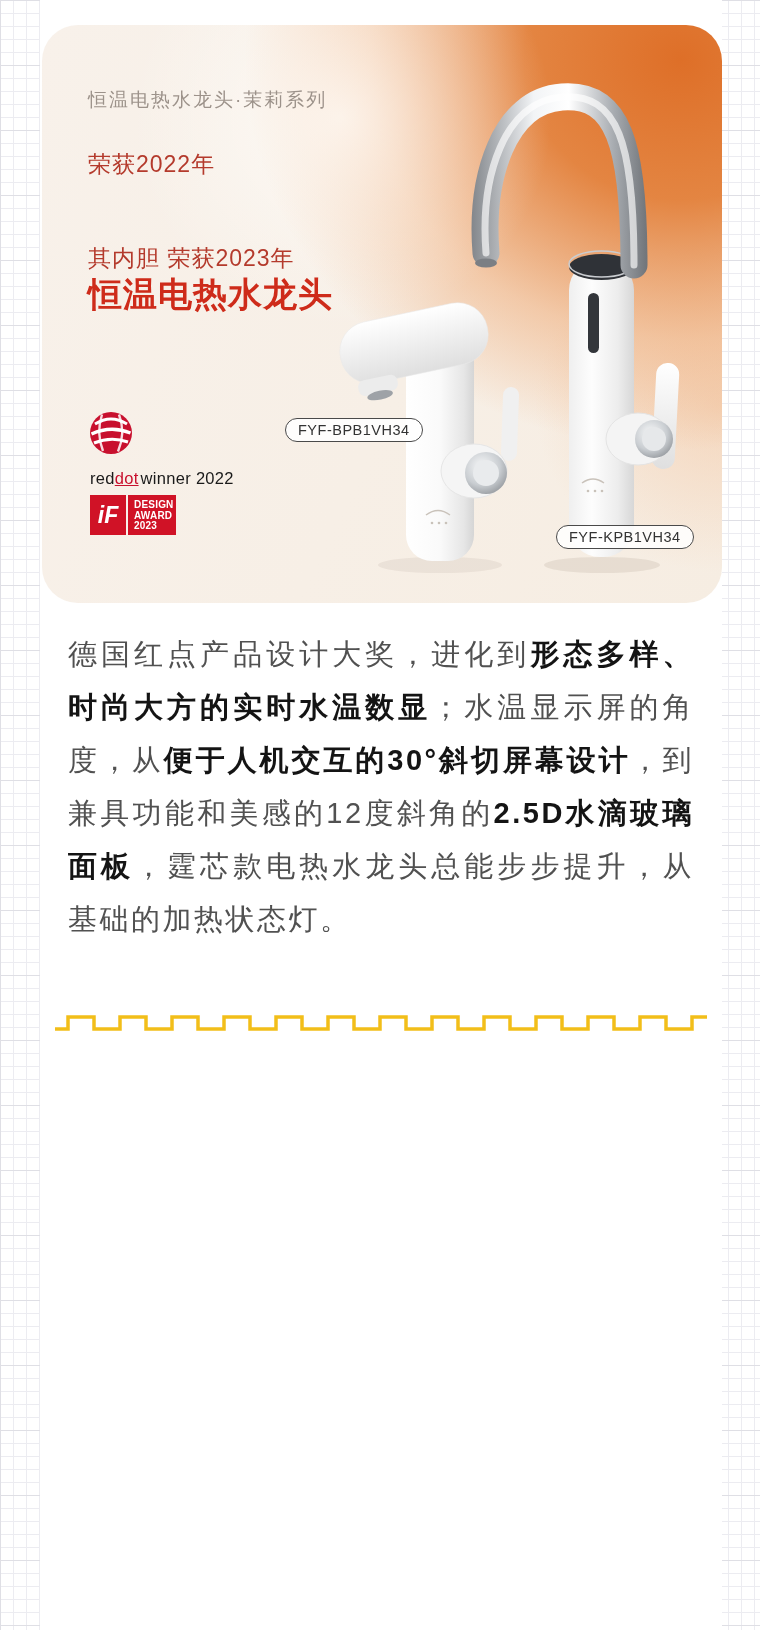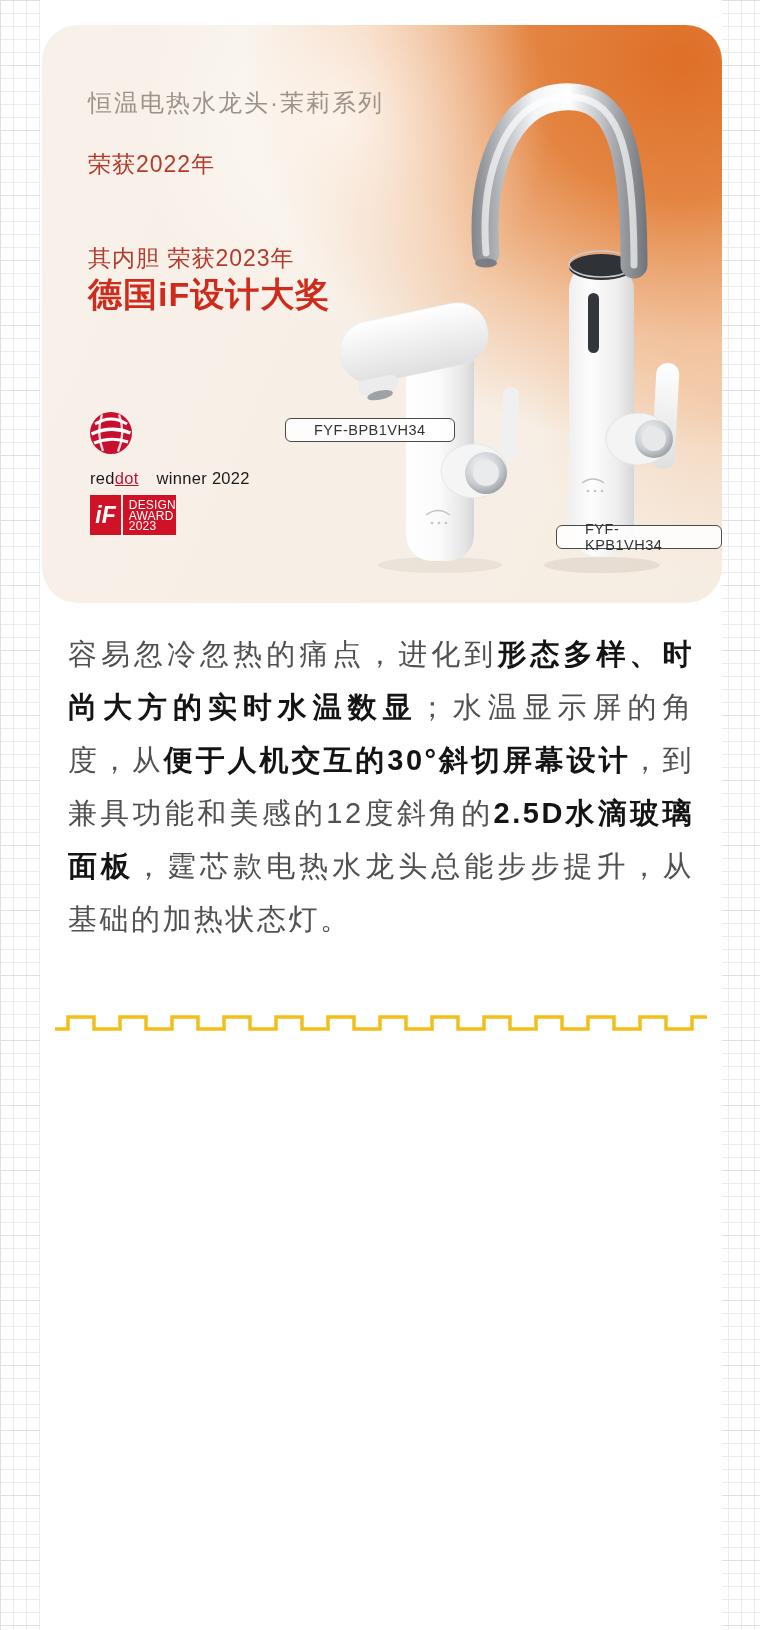--- a/index.html
+++ b/index.html
@@ -21,37 +21,37 @@
   
   .hero-card{
     position:absolute;left:2px;top:25px;width:680px;height:578px;
     border-radius:36px;overflow:hidden;
     background:
       radial-gradient(circle 300px at 44% 16%, rgba(255,253,250,0.75), rgba(255,253,250,0) 70%),
       radial-gradient(ellipse 560px 500px at 94% 6%, #de6f28 0%, rgba(226,124,52,0.92) 28%, rgba(238,164,108,0.5) 56%, rgba(247,238,228,0) 78%),
       radial-gradient(ellipse 260px 230px at 100% 66%, rgba(243,198,162,0.6), rgba(243,198,162,0) 72%),
       linear-gradient(115deg,#f8f1ea 0%,#f7efe6 55%,#f6ede2 100%);
   }
-  .series-label{position:absolute;left:46px;top:62px;font-size:24px;letter-spacing:2px;color:#9c928a;}
+  .series-label{position:absolute;left:46px;top:62px;font-size:19px;letter-spacing:2px;color:#9c928a;}
   .award-year{position:absolute;left:46px;font-size:23px;letter-spacing:1px;color:#b43a2c;font-weight:500;}
   .award-title{position:absolute;left:46px;font-weight:700;color:#ce2b1a;letter-spacing:1px;}
   .aw1y{top:124px;} .aw1t{top:153px;font-size:35px;}
   .aw2y{top:218px;} .aw2t{top:247px;font-size:34px;}
   .reddot-logo{position:absolute;left:46px;top:385px;width:46px;height:46px;}
   .reddot-caption{position:absolute;left:48px;top:444px;font-size:16.5px;color:#1a1a1a;letter-spacing:0.3px;}
   .reddot-caption .rd-red{color:#c8102e;text-decoration:underline;}
-  .reddot-caption .rd-rest{margin-left:18px;}
+  .reddot-caption .rd-rest{margin-left:2px;}
   .if-badge{position:absolute;left:48px;top:470px;width:86px;height:40px;display:flex;}
   .if-left{width:36px;background:#d01226;color:#fff;display:flex;align-items:center;justify-content:center;
            font-size:23px;font-weight:800;font-style:italic;}
   .if-gap{width:2px;background:#f8f1ea;}
-  .if-right{flex:1;background:#d01226;color:#fff;font-size:12px;font-weight:400;
+  .if-right{flex:1;background:#d01226;color:#fff;font-size:10px;font-weight:700;
             line-height:10.5px;padding:5px 0 0 6px;letter-spacing:0.2px;}
   .model-pill{
-    position:absolute;height:22px;padding:0 28px;border:1.5px solid #4a4a4a;border-radius:6px;
+    position:absolute;height:22px;padding:0 12px;border:1.5px solid #4a4a4a;border-radius:12px;
     background:rgba(255,255,255,0.85);color:#333;font-size:14.5px;letter-spacing:0.5px;
     display:flex;align-items:center;justify-content:center;
   }
   .pill-left{left:243px;top:393px;}
   .pill-right{left:514px;top:500px;}
   .faucets{position:absolute;left:0;top:0;width:680px;height:578px;}
   
   .section-heading{
     display:flex;align-items:center;gap:11px;margin:0 26px 0 28px;
   }
@@ -143,21 +143,21 @@
         <path d="M540,458 q11,-8 22,0" stroke="#c9c2ba" stroke-width="1.5" fill="none"></path>
         <circle cx="546" cy="466" r="1.3" fill="#c9c2ba"></circle>
           <circle cx="553" cy="466" r="1.3" fill="#c9c2ba"></circle>
           <circle cx="560" cy="466" r="1.3" fill="#c9c2ba"></circle>
       </g>
     </svg>
 
     <div class="series-label">恒温电热水龙头·茉莉系列</div>
     <div class="award-year aw1y">荣获2022年</div>
     <div class="award-year aw2y">其内胆 荣获2023年</div>
-    <div class="award-title aw2t">德国iF设计大奖</div>
+    <div class="award-title aw2t">恒温电热水龙头</div>
 
     <svg class="reddot-logo" viewBox="0 0 46 46" aria-hidden="true">
       <circle cx="23" cy="23" r="21" fill="#c8102e"></circle>
       <path d="M7,14 Q23,4 39,14" stroke="#fff" stroke-width="3" fill="none"></path>
       <path d="M3.5,24 Q23,15 42.5,23" stroke="#fff" stroke-width="3.4" fill="none"></path>
       <path d="M6,33 Q23,26 40,32" stroke="#fff" stroke-width="3" fill="none"></path>
       <path d="M14,4.5 Q8,23 15,41" stroke="#fff" stroke-width="2.4" fill="none" opacity="0.85"></path>
       <path d="M31,4.5 Q38,23 30,41.5" stroke="#fff" stroke-width="2.4" fill="none" opacity="0.85"></path>
     </svg>
 
@@ -182,21 +182,21 @@
   <div class="section-heading h1-block">
     <div class="heading-square"></div>
     <div class="heading-text">行业领先的“真恒温”</div>
   </div>
   <p class="body-paragraph p1"><span class="seg-normal">最新一代霆芯款电热水龙头搭载了</span><span class="seg-bold">变频恒温技术，</span><span class="seg-normal">采用业内首创的“真恒温”设计，</span><span class="seg-bold">拥有记忆功能，一键轻松获取恒温热水</span><span class="seg-normal">，克服了传统电热水龙头水温不可控、容易忽冷忽热的痛点，对比市售恒温龙头</span><span class="seg-orange">控温更加精准，恒温速度更快。</span></p>
 
   <div class="section-heading h2-block">
     <div class="heading-square"></div>
     <div class="heading-text">时尚水温数显 贴心斜面显示</div>
   </div>
-  <p class="body-paragraph p2"><span class="seg-normal">容易忽冷忽热的痛点，进化到</span><span class="seg-bold">形态多样、时尚大方的实时水温数显</span><span class="seg-normal">；水温显示屏的角度，从</span><span class="seg-bold">便于人机交互的30°斜切屏幕设计</span><span class="seg-normal">，到兼具功能和美感的12度斜角的</span><span class="seg-bold">2.5D水滴玻璃面板</span><span class="seg-normal">，霆芯款电热水龙头总能步步提升，从基础的加热状态灯。</span></p>
+  <p class="body-paragraph p2"><span class="seg-normal">德国红点产品设计大奖，进化到</span><span class="seg-bold">形态多样、时尚大方的实时水温数显</span><span class="seg-normal">；水温显示屏的角度，从</span><span class="seg-bold">便于人机交互的30°斜切屏幕设计</span><span class="seg-normal">，到兼具功能和美感的12度斜角的</span><span class="seg-bold">2.5D水滴玻璃面板</span><span class="seg-normal">，霆芯款电热水龙头总能步步提升，从基础的加热状态灯。</span></p>
 
   <svg class="zigzag" viewBox="0 0 652 18" preserveAspectRatio="none" aria-hidden="true">
     <defs>
       <pattern id="sqwave" width="52" height="18" patternUnits="userSpaceOnUse">
         <path d="M0,15 h13 v-12 h26 v12 h13" fill="none" stroke="#f2be19" stroke-width="3.5"></path>
       </pattern>
     </defs>
     <rect x="0" y="0" width="652" height="18" fill="url(#sqwave)"></rect>
   </svg>
 

